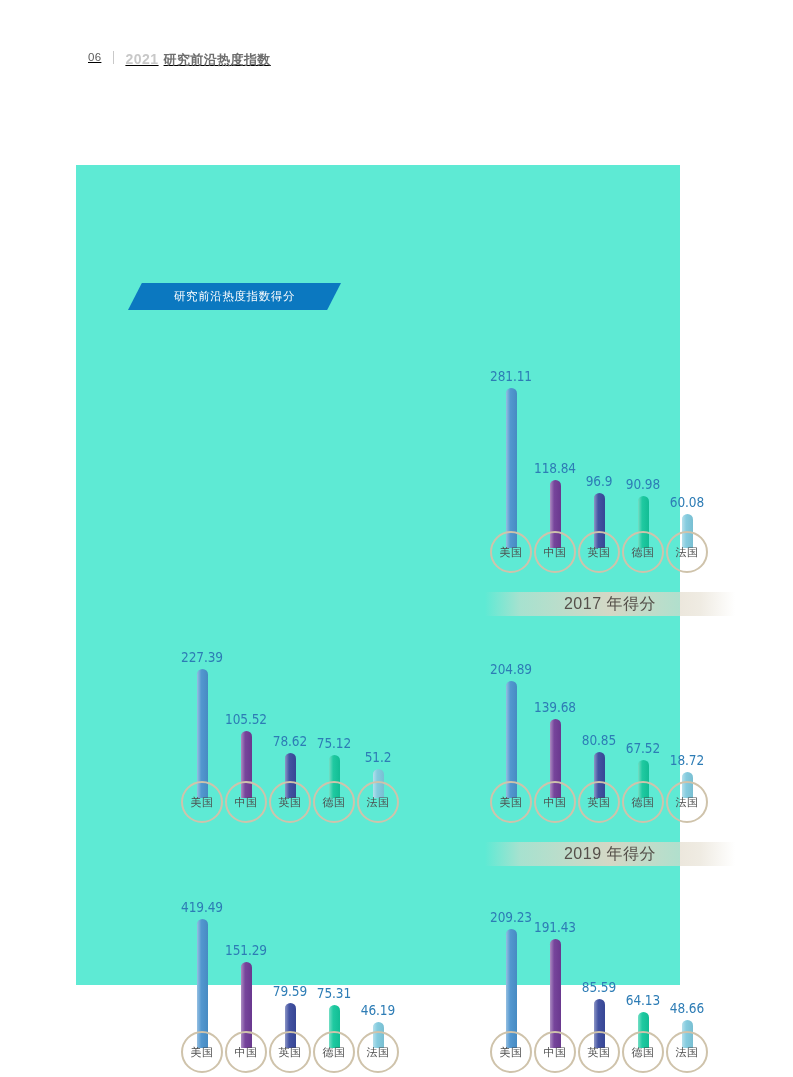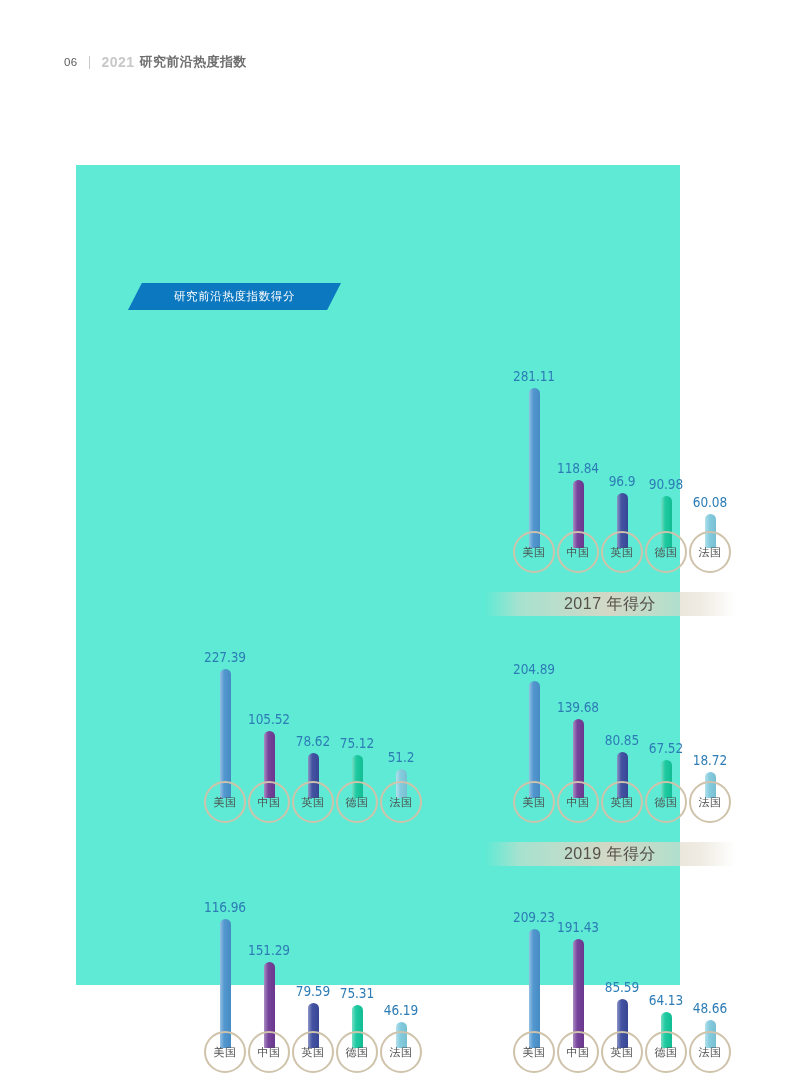--- a/index.html
+++ b/index.html
@@ -11,25 +11,26 @@
     width: 793px;
     height: 1077px;
     position: relative;
     font-family: "Liberation Sans", "DejaVu Sans", sans-serif;
     overflow: hidden;
   }
 
   
   .page-header {
     position: absolute;
-    left: 64px;
+    left: 88px;
     top: 51px;
     display: flex;
-    align-items: center;
+    align-items: flex-start;
     height: 22px;
+    text-decoration: underline;
   }
   .page-number {
     font-size: 11.5px;
     color: #5b5b5b;
     letter-spacing: 0.3px;
   }
   .header-sep {
     width: 1px;
     height: 13px;
     background: #c9c9c9;
@@ -78,27 +79,27 @@
   }
 
   
   .chart {
     position: absolute;
     width: 250px;
     height: 258px;
   }
   .chart-plot {
     position: absolute;
-    left: 12px;
+    left: 4px;
     bottom: 44px;
     width: 100%;
     height: 214px;
     display: flex;
     align-items: flex-end;
-    justify-content: center;
+    justify-content: flex-start;
   }
   .bar-group {
     position: relative;
     width: 44px;
     height: 100%;
     display: flex;
     flex-direction: column;
     align-items: center;
     justify-content: flex-end;
   }
@@ -310,21 +311,21 @@
           </div>
         </div>
       </div>
       <div class="chart-footer">
         <span class="chart-footer-label">2019 年得分</span>
       </div>
     </div>
   <div class="chart" id="chart-2020">
       <div class="chart-plot">
         <div class="bar-group">
-          <div class="bar-value">116.96</div>
+          <div class="bar-value">419.49</div>
           <div class="bar" style="height: 128.991px; background: rgb(74, 146, 205);"></div>
           <div class="circle" style="border-color: rgb(207, 195, 171);">
             <span class="circle-label">美国</span>
           </div>
         </div>
         <div class="bar-group">
           <div class="bar-value">151.29</div>
           <div class="bar" style="height: 86.1101px; background: rgb(111, 59, 150);"></div>
           <div class="circle" style="border-color: rgb(207, 195, 171);">
             <span class="circle-label">中国</span>

